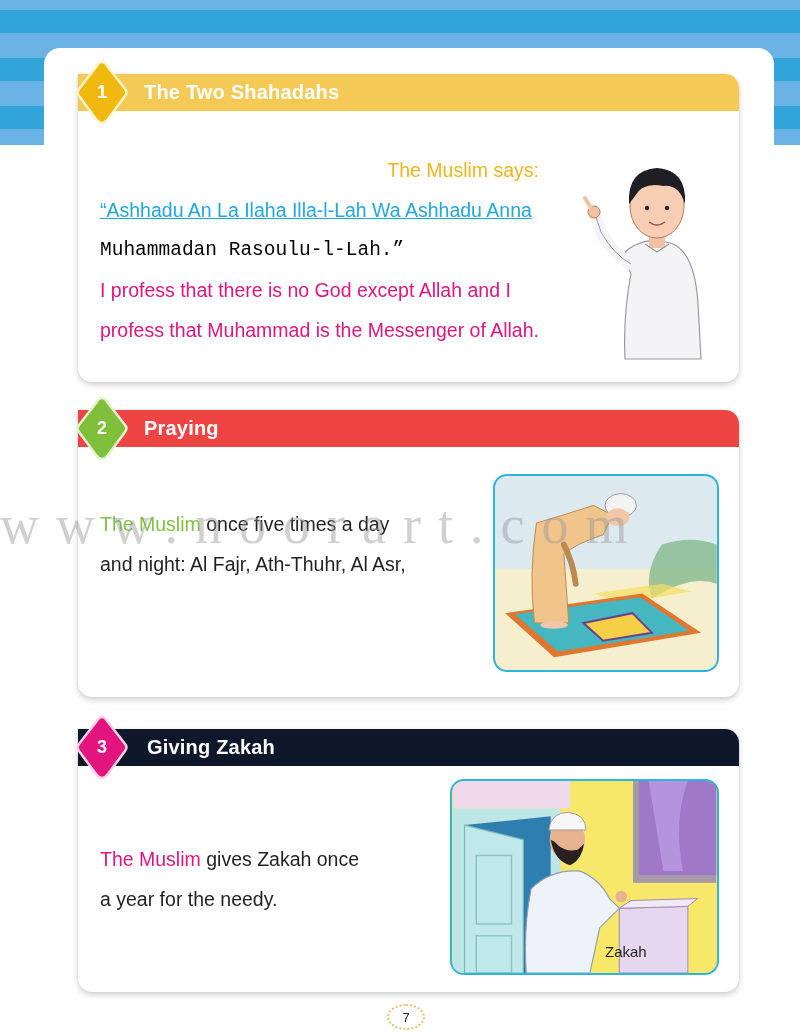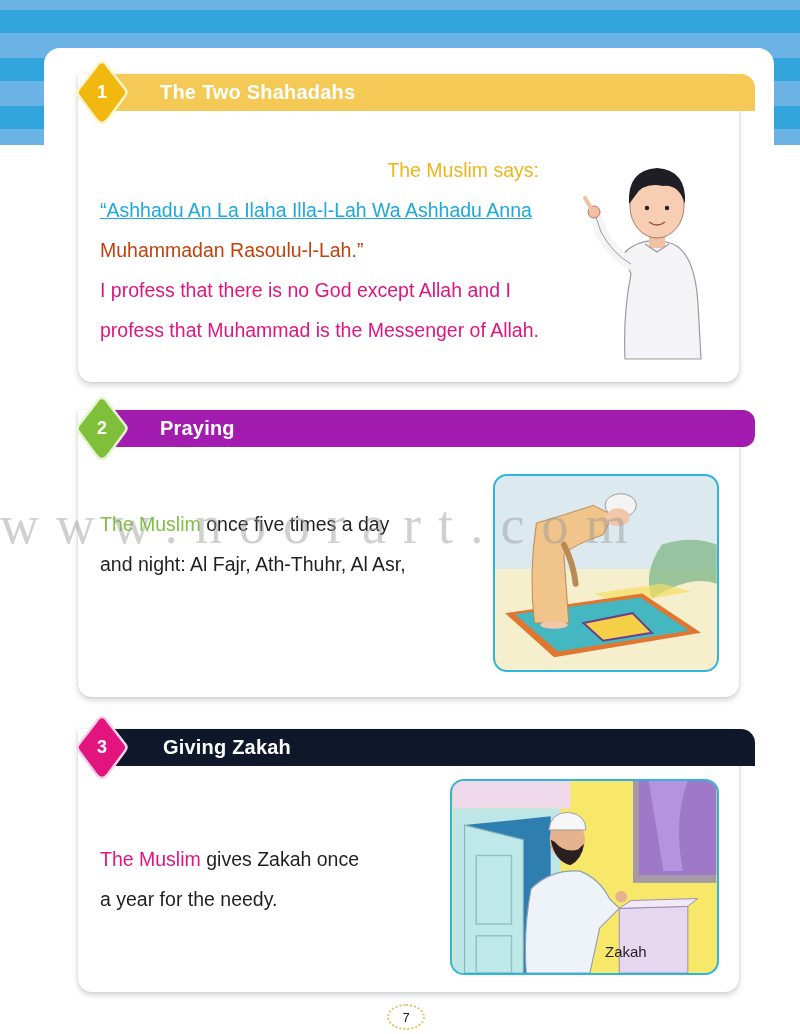--- a/index.html
+++ b/index.html
@@ -25,21 +25,21 @@
     .page-card {
       position: absolute; left: 44px; top: 48px; width: 730px; height: 1000px;
       background: #ffffff; border-radius: 16px;
     }
     .section {
       position: absolute; left: 78px; width: 661px;
       background: #ffffff; border-radius: 0 14px 14px 14px;
       box-shadow: 0 3px 6px rgba(0,0,0,0.18), 0 0 3px rgba(0,0,0,0.08);
     }
     .section-header {
-      position: absolute; left: 16px; top: 0; width: 100%; height: 37px;
+      position: absolute; left: 0; top: 0; width: 100%; height: 37px;
       border-radius: 0 14px 0 0;
       display: flex; align-items: center;
     }
     .section-title {
       color: #ffffff; font-weight: bold; font-size: 20px;
       margin-left: 66px; letter-spacing: 0.2px;
     }
     .badge {
       position: absolute; left: -4px; top: -15px; width: 56px; height: 66px;
     }
@@ -81,21 +81,21 @@
   </div>
   <div class="badge">
     <svg viewBox="0 0 56 66">
       <path d="M28 3 Q31 3 34 8 L51 30 Q54 33 51 37 L34 60 Q31 64 28 64 Q25 64 22 60 L5 37 Q2 33 5 30 L22 8 Q25 3 28 3 Z" fill="#f1b90f" stroke="#fff4cc" stroke-width="2.5"></path>
     </svg>
     <span class="badge-num">1</span>
   </div>
   <div class="body-text" style="top:76px;">
     <div style="color:#efb51c;text-align:right;">The Muslim says:</div>
     <div style="color:#1fa8dc;text-decoration:underline;">“Ashhadu An La Ilaha Illa-l-Lah Wa Ashhadu Anna</div>
-    <div style="color:#c2410c;">Muhammadan Rasoulu-l-Lah.”</div>
+    <div style="color:#000000;font-family:Liberation Mono, monospace;">Muhammadan Rasoulu-l-Lah.”</div>
     <div style="color:#e0157f;">I profess that there is no God except Allah and I</div>
     <div style="color:#e0157f;">profess that Muhammad is the Messenger of Allah.</div>
   </div>
 
   <svg style="position:absolute;left:505px;top:80px;width:130px;height:210px;" viewBox="0 0 130 210">
     <path d="M40 100 Q60 80 90 90 Q112 100 115 150 L118 205 L42 205 Q40 160 48 120 Z" fill="#f4f4f6" stroke="#9a9aa6" stroke-width="1.2"></path>
     <path d="M48 110 Q30 100 18 78 L12 60" fill="none" stroke="#f4f4f6" stroke-width="12" stroke-linecap="round"></path>
     <path d="M48 110 Q30 100 18 78 L12 60" fill="none" stroke="#9a9aa6" stroke-width="1"></path>
     <circle cx="11" cy="58" r="6" fill="#f2c1a4" stroke="#b27a5e" stroke-width="1"></circle>
     <line x1="8" y1="54" x2="2" y2="44" stroke="#f2c1a4" stroke-width="4" stroke-linecap="round"></line>
@@ -103,21 +103,21 @@
     <ellipse cx="74" cy="52" rx="27" ry="32" fill="#f7cdb3" stroke="#b27a5e" stroke-width="1"></ellipse>
     <path d="M46 50 Q44 16 74 14 Q104 16 102 50 Q96 30 80 32 Q60 28 52 42 Z" fill="#1e1e24"></path>
     <circle cx="64" cy="54" r="2.2" fill="#222"></circle>
     <circle cx="84" cy="54" r="2.2" fill="#222"></circle>
     <path d="M66 68 Q74 74 82 68" fill="none" stroke="#a05040" stroke-width="1.5"></path>
     <path d="M62 90 L74 98 L86 90" fill="none" stroke="#9a9aa6" stroke-width="1.2"></path>
   </svg>
 </div>
 
 <div class="section" style="top:410px;height:287px;">
-  <div class="section-header" style="background:#a21caf;border-radius:12px;">
+  <div class="section-header" style="background:#ef4444;">
     <span class="section-title">Praying</span>
   </div>
   <div class="badge">
     <svg viewBox="0 0 56 66">
       <path d="M28 3 Q31 3 34 8 L51 30 Q54 33 51 37 L34 60 Q31 64 28 64 Q25 64 22 60 L5 37 Q2 33 5 30 L22 8 Q25 3 28 3 Z" fill="#7fbf3a" stroke="#e4f3d0" stroke-width="2.5"></path>
     </svg>
     <span class="badge-num">2</span>
   </div>
   <div class="body-text" style="top:94px;color:#231f20;">
     <div>

